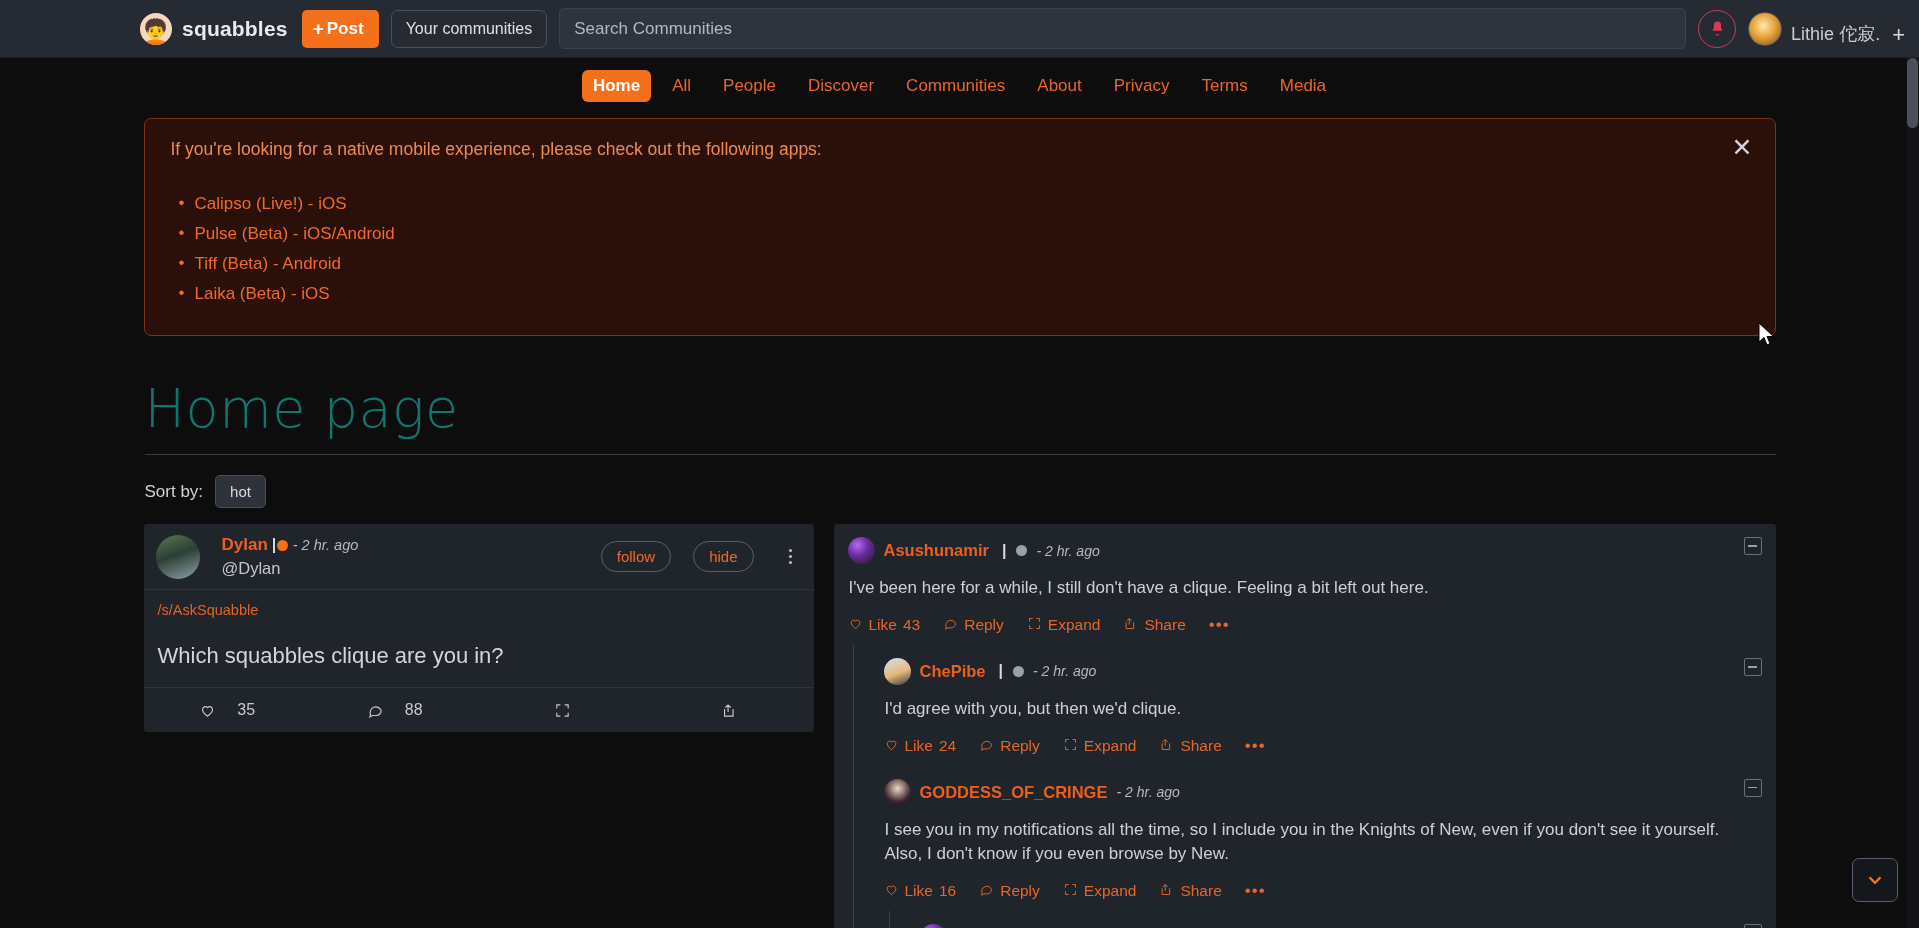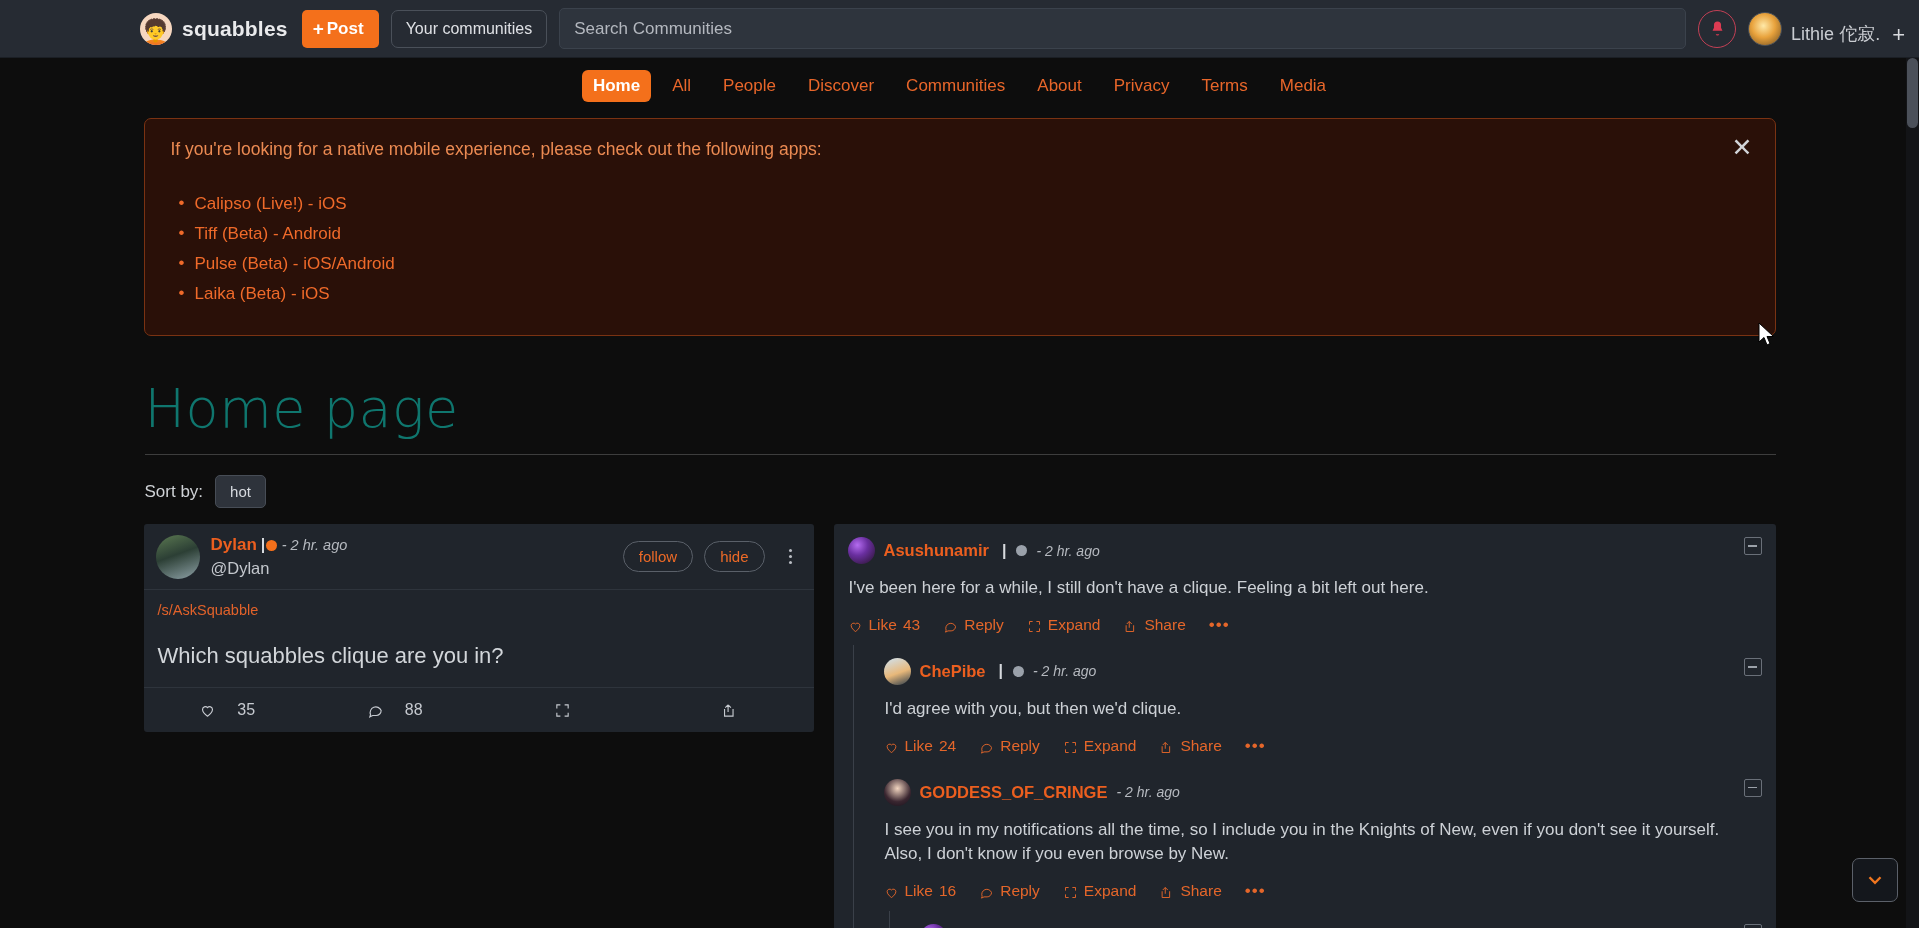--- a/index.html
+++ b/index.html
@@ -136,21 +136,21 @@
   }
 
   
   .cols { display: flex; gap: 20px; align-items: flex-start; }
   .leftcol { width: 670px; flex: 0 0 670px; }
   .rightcol { flex: 1; }
 
   
   .post-card { background: #20252c; border-radius: 3px; overflow: hidden; }
   .post-head {
-    display: flex; align-items: center; gap: 11px;
+    display: flex; align-items: center; gap: 22px;
     padding: 10px 12px;
     border-bottom: 1px solid #2e343c;
   }
   .post-avatar {
     width: 44px; height: 44px; border-radius: 50%;
     background: linear-gradient(160deg, #5c7a52 0%, #2c3f35 45%, #8fa2a8 100%);
     flex: 0 0 auto;
   }
   .post-meta { flex: 1; line-height: 1.35; }
   .post-author { color: #ec5f1f; font-size: 17px; font-weight: 700; cursor: pointer; }
@@ -194,21 +194,21 @@
   .av3 { background: radial-gradient(circle at 50% 35%, #f2d5c0 0%, #3a2630 60%, #15101a 100%); }
   .cmt-author { color: #ec5f1f; font-size: 16.5px; font-weight: 700; cursor: pointer; }
   .badge-dot-gray {
     display: inline-block; width: 11px; height: 11px; border-radius: 50%;
     background: #9aa1aa; vertical-align: -1px;
   }
   .cmt-time { color: #b5b9bf; font-size: 14px; font-style: italic; }
   .cmt-text { color: #cdd1d6; font-size: 17px; line-height: 1.46; margin: 12px 0 0 1px; }
   .cmt-actions { display: flex; align-items: center; gap: 23px; margin-top: 14px; }
   .cmt-act {
-    display: flex; align-items: flex-end; gap: 6px;
+    display: flex; align-items: flex-start; gap: 6px;
     color: #e4662a; font-size: 15.5px; cursor: pointer;
   }
   .cmt-act svg { width: 15px; height: 15px; stroke: #e4662a; fill: none; stroke-width: 1.5; }
   .cmt-act.dots { font-size: 17px; letter-spacing: 1px; }
   .collapse-btn {
     position: absolute; top: 13px; right: 14px;
     width: 18px; height: 18px;
     border: 1px solid #6a7079; border-radius: 2px;
     display: flex; align-items: center; justify-content: center;
     cursor: pointer; background: transparent;
@@ -285,22 +285,22 @@
   <div class="navtab">Media</div>
 </div>
 
 <div class="page">
   <div class="content">
 
     <div class="alert">
       <div class="alert-lead">If you're looking for a native mobile experience, please check out the following apps:</div>
       <ul>
         <li>Calipso (Live!) - iOS</li>
+        <li>Pulse (Beta) - iOS/Android</li>
         <li>Tiff (Beta) - Android</li>
-        <li>Pulse (Beta) - iOS/Android</li>
         <li>Laika (Beta) - iOS</li>
       </ul>
       <button class="alert-close">✕</button>
     </div>
 
     <h1 class="page-title">Home page</h1>
 
     <div class="sortrow">
       <span class="sortlabel">Sort by:</span>
       <button class="sortbtn">hot</button>

